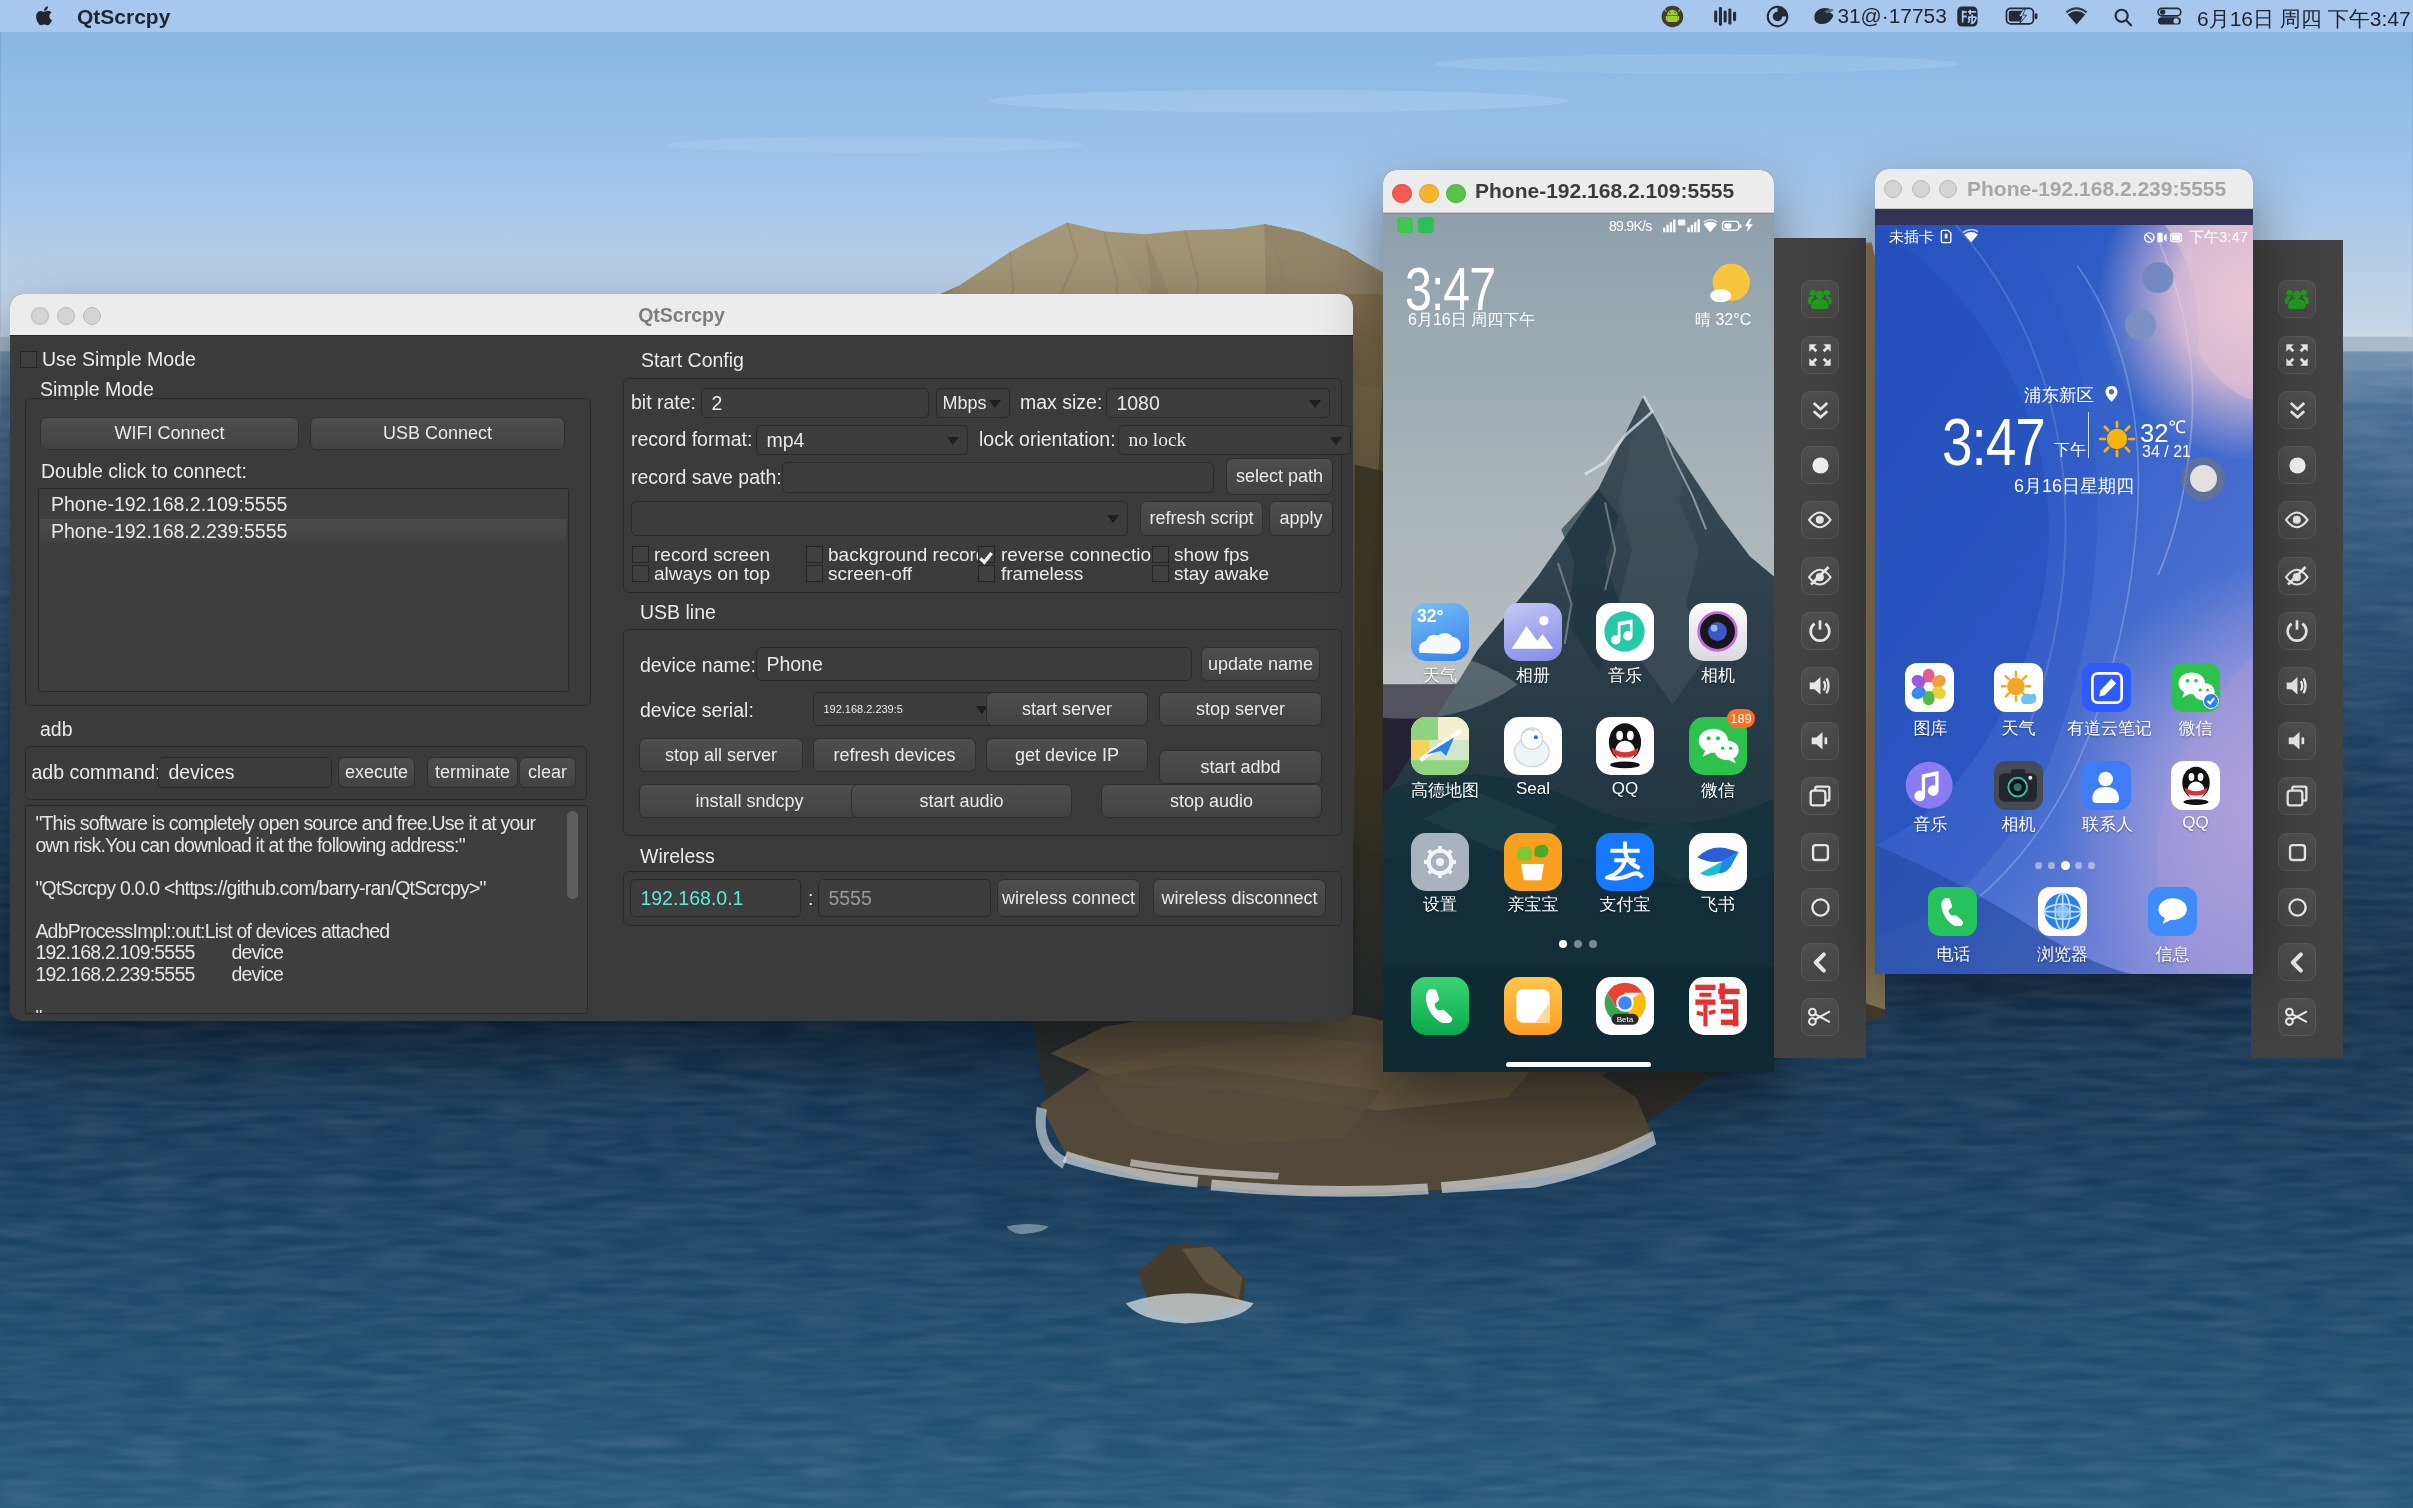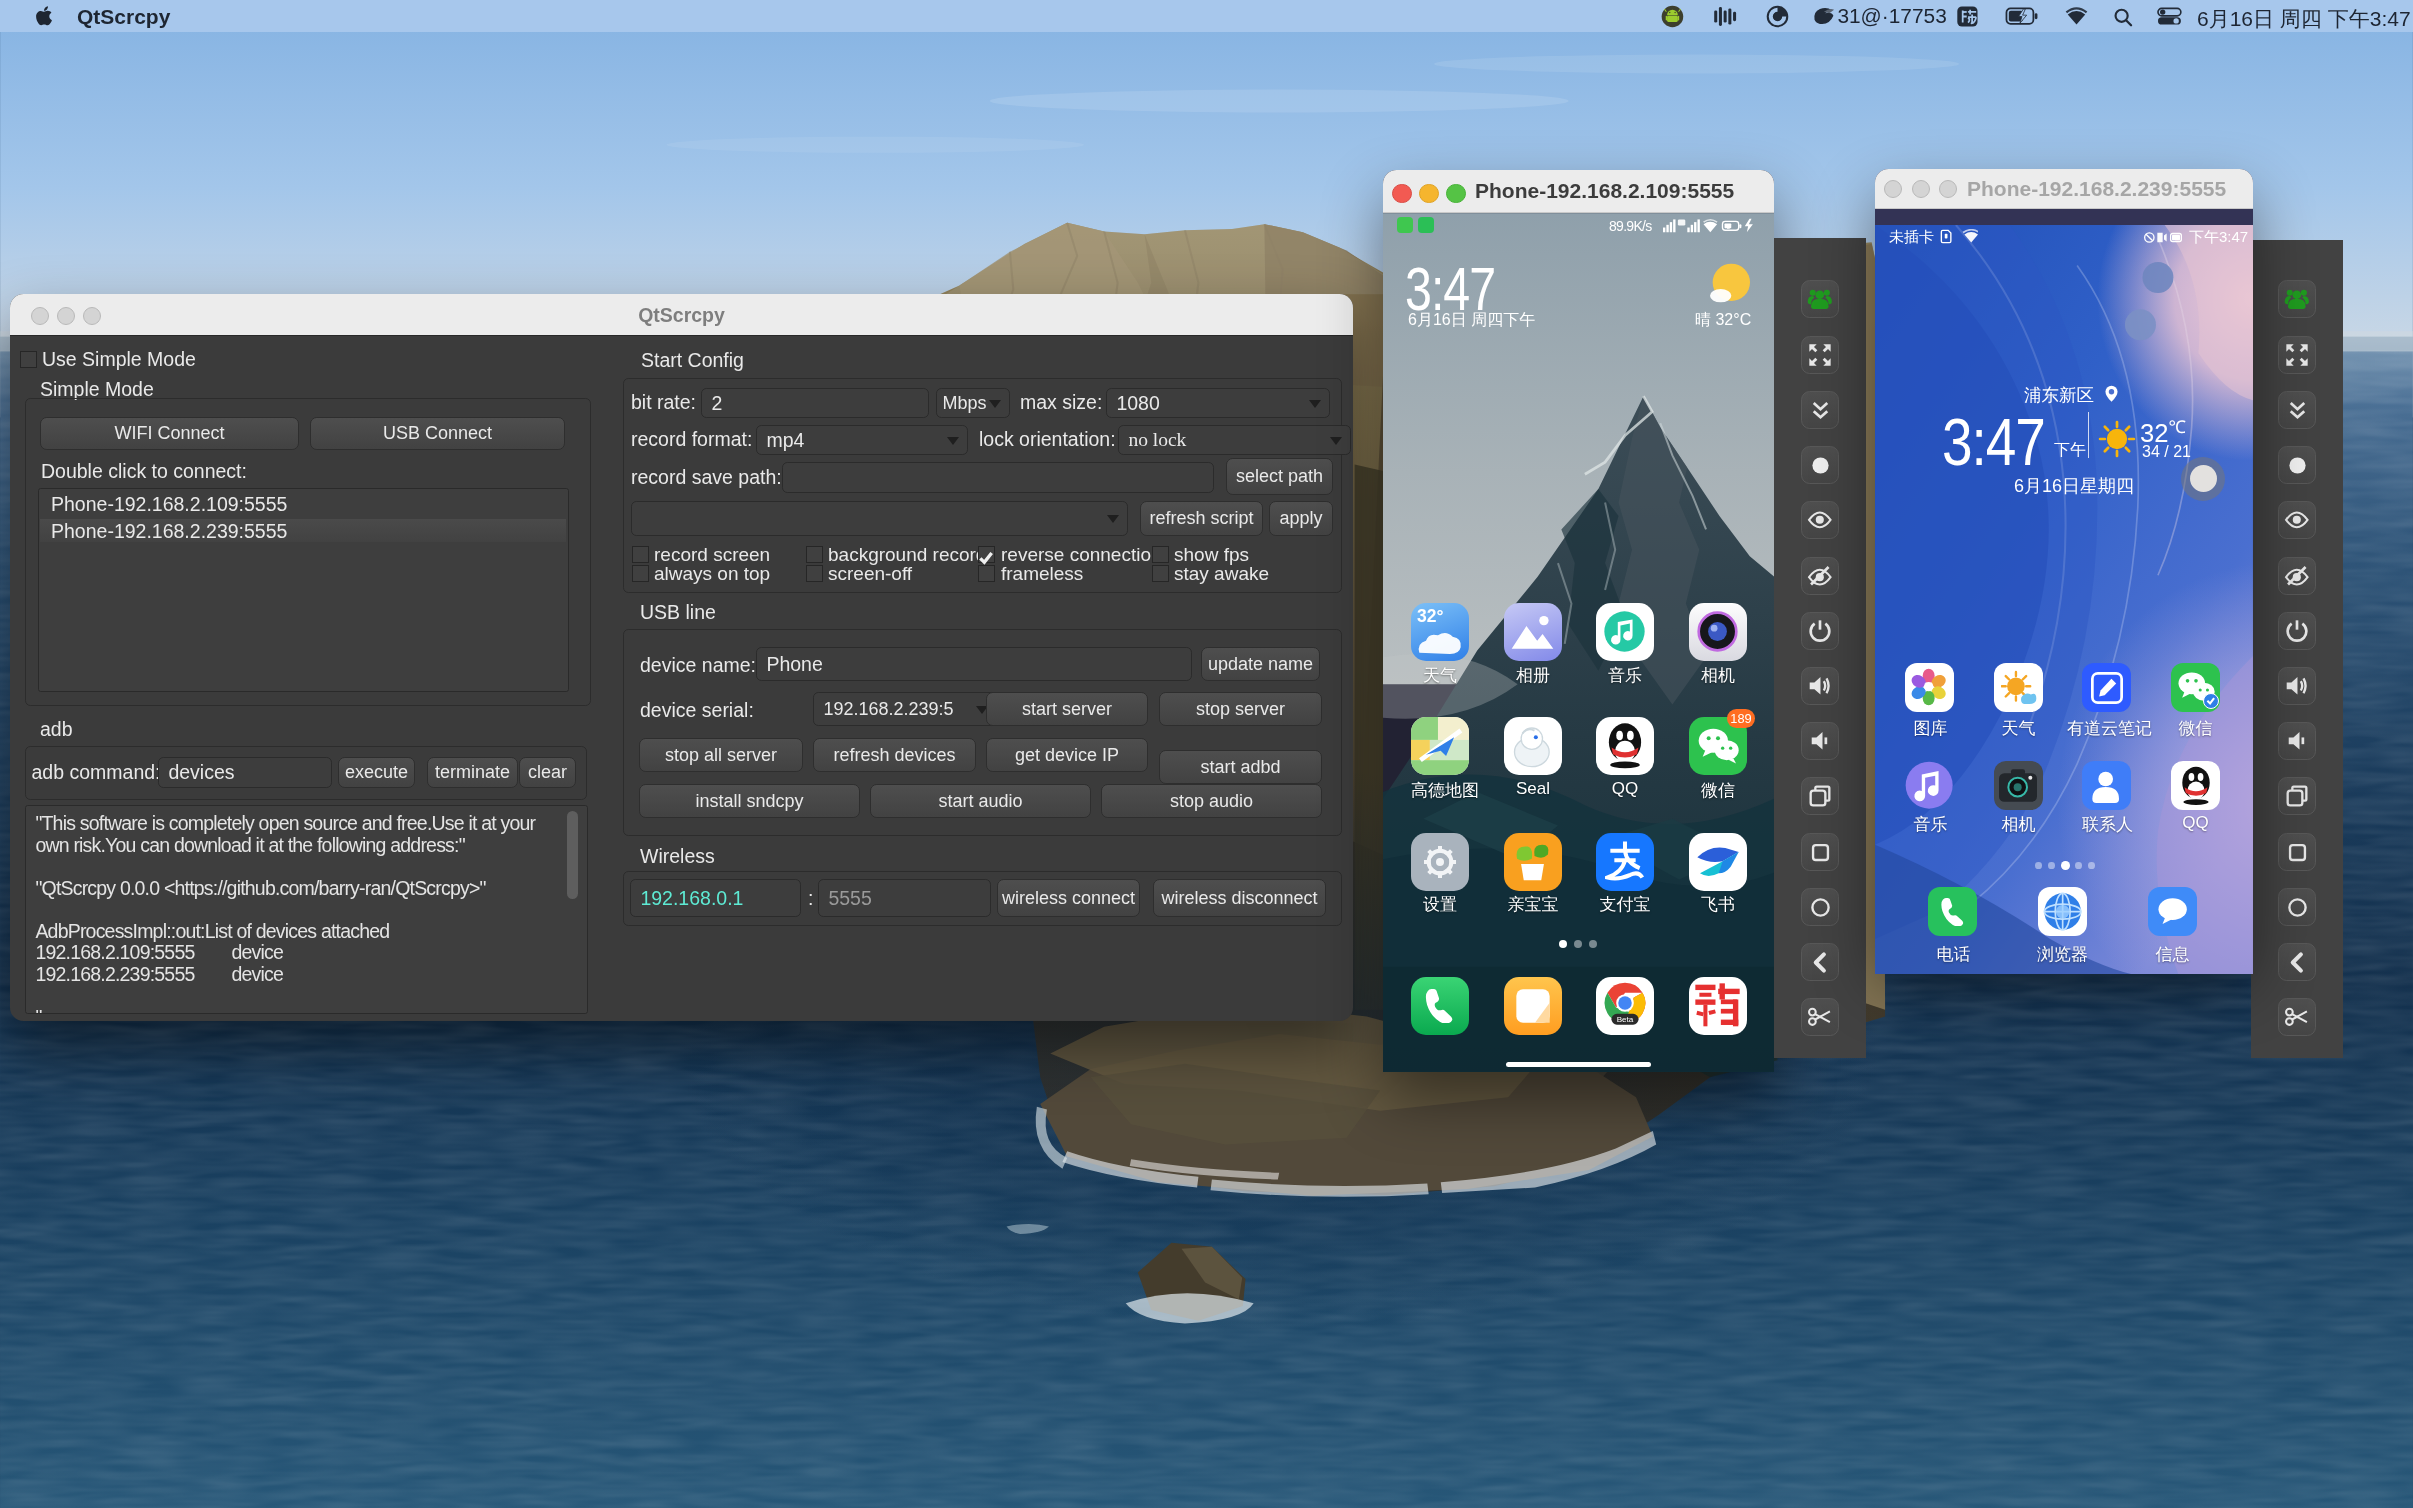--- a/index.html
+++ b/index.html
@@ -250,29 +250,29 @@
       <div class="lbl" style="left:991px;top:269px;font-size:19px;">frameless</div>
   <div class="cb" style="left:1142px;top:271px;"></div>
       <div class="lbl" style="left:1164px;top:269px;font-size:19px;">stay awake</div>
 
   <div class="lbl" style="left:630px;top:307px;">USB line</div>
   <div class="grp" style="left:613px;top:335px;width:717px;height:205px;"></div>
   <div class="lbl" style="left:630px;top:360px;">device name:</div>
   <div class="inp" style="left:746px;top:353px;width:436px;height:34px;">Phone</div>
   <div class="btn" style="left:1191px;top:353px;width:119px;height:34px;">update name</div>
   <div class="lbl" style="left:630px;top:405px;">device serial:</div>
-  <div class="dd" style="left:803px;top:398px;width:184px;height:34px;font-size:18px;">192.168.2.239:5</div>
+  <div class="dd" style="left:803px;top:398px;width:184px;height:34px;font-size:11px;">192.168.2.239:5</div>
   <div class="btn" style="left:976px;top:398px;width:162px;height:34px;">start server</div>
   <div class="btn" style="left:1149px;top:398px;width:163px;height:34px;">stop server</div>
   <div class="btn" style="left:629px;top:444px;width:164px;height:34px;">stop all server</div>
   <div class="btn" style="left:803px;top:444px;width:163px;height:34px;">refresh devices</div>
   <div class="btn" style="left:976px;top:444px;width:162px;height:34px;">get device IP</div>
   <div class="btn" style="left:1149px;top:444px;width:163px;height:34px;margin-top:12px;">start adbd</div>
   <div class="btn" style="left:629px;top:490px;width:221px;height:34px;">install sndcpy</div>
-  <div class="btn" style="left:860px;top:490px;width:221px;height:34px;">start audio</div>
+  <div class="btn" style="left:841px;top:490px;width:221px;height:34px;">start audio</div>
   <div class="btn" style="left:1091px;top:490px;width:221px;height:34px;">stop audio</div>
 
   <div class="lbl" style="left:630px;top:551px;">Wireless</div>
   <div class="grp" style="left:613px;top:577px;width:717px;height:53px;"></div>
   <div class="inp" style="left:620px;top:585px;width:171px;height:38px;color:#5eead4;">192.168.0.1</div>
   <div class="lbl" style="left:798px;top:593px;">:</div>
   <div class="inp" style="left:808px;top:585px;width:173px;height:38px;color:#9a9a9a;">5555</div>
   <div class="btn" style="left:987px;top:585px;width:143px;height:38px;">wireless connect</div>
   <div class="btn" style="left:1143px;top:585px;width:173px;height:38px;">wireless disconnect</div>
 </div>

